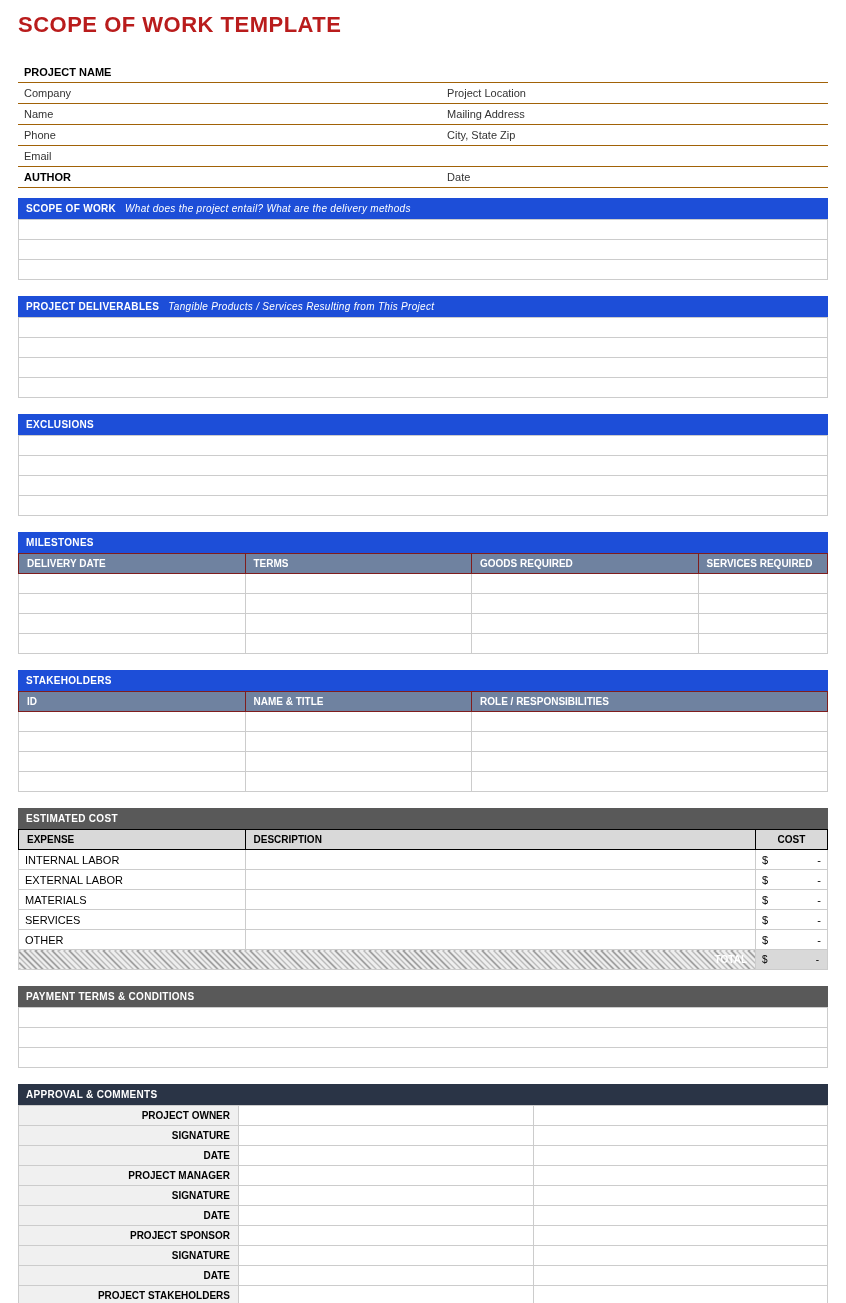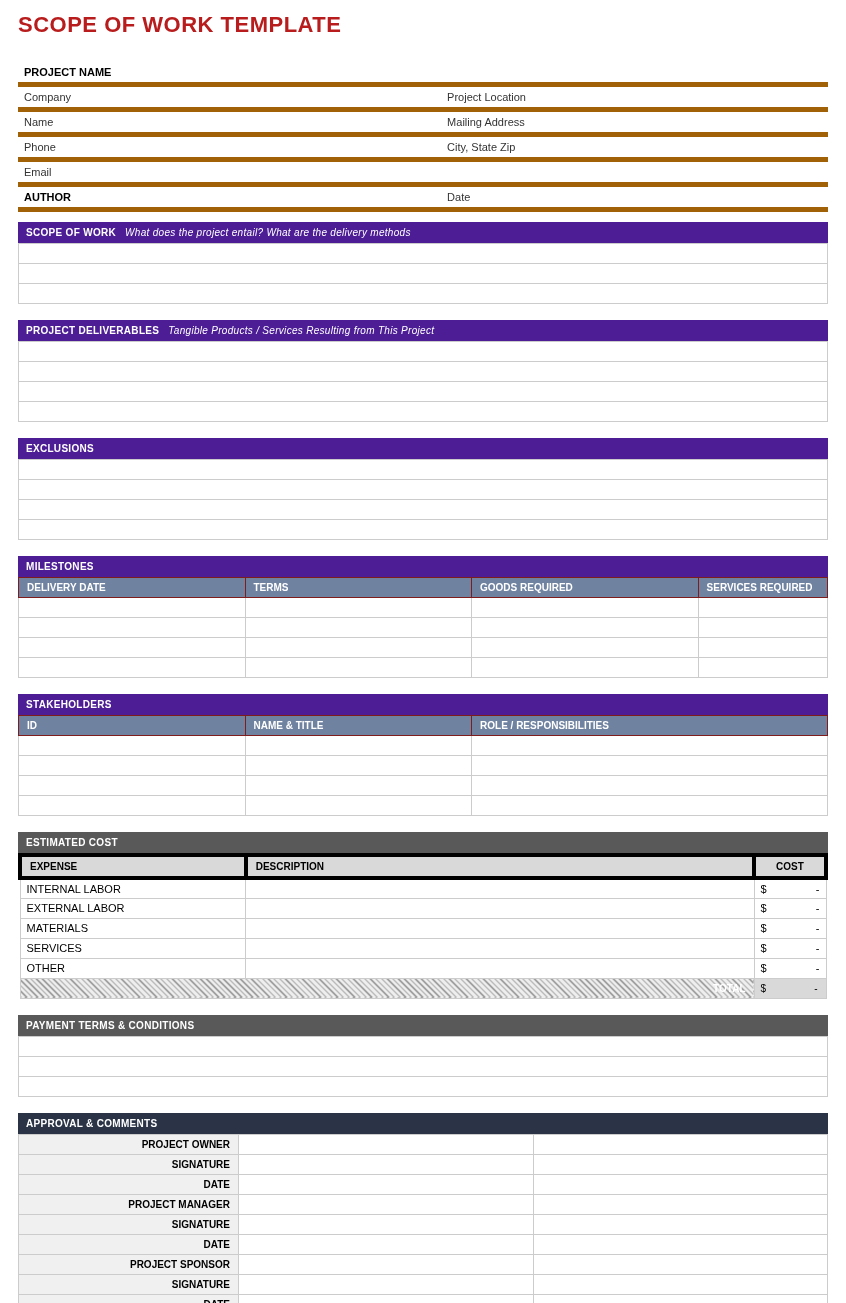--- a/index.html
+++ b/index.html
@@ -18,26 +18,26 @@
     margin-bottom: 24px;
   }
   .header-table {
     width: 100%;
     border-collapse: collapse;
     font-size: 11px;
     margin-bottom: 10px;
   }
   .header-table td {
     padding: 4px 6px;
-    border-bottom: 5px solid #a16207;
+    border-bottom: 1px solid #a16207;
     color: #333;
   }
   .header-table .bold { font-weight: bold; color:#000; }
   .section-bar {
-    background: #4c1d95;
+    background: #1d4ed8;
     color: #fff;
     font-size: 10px;
     font-weight: bold;
     padding: 5px 8px;
     letter-spacing: 0.3px;
   }
   .section-bar .hint {
     font-style: italic;
     font-weight: normal;
     margin-left: 6px;
@@ -71,21 +71,21 @@
     background: #6f82a0;
     color: #fff;
     font-size: 10px;
     font-weight: bold;
     padding: 4px 8px;
     border: 1px solid #7f1d1d;
   }
   .subhead-row.grey td {
     background: #d9d9d9;
     color: #000;
-    border: 4px solid #000000;
+    border: 1px solid #000000;
   }
   .cost-table .amount {
     width: 72px;
   }
   .cost-table .currency {
     float:left;
   }
   .cost-table .dash {
     float:right;
   }

